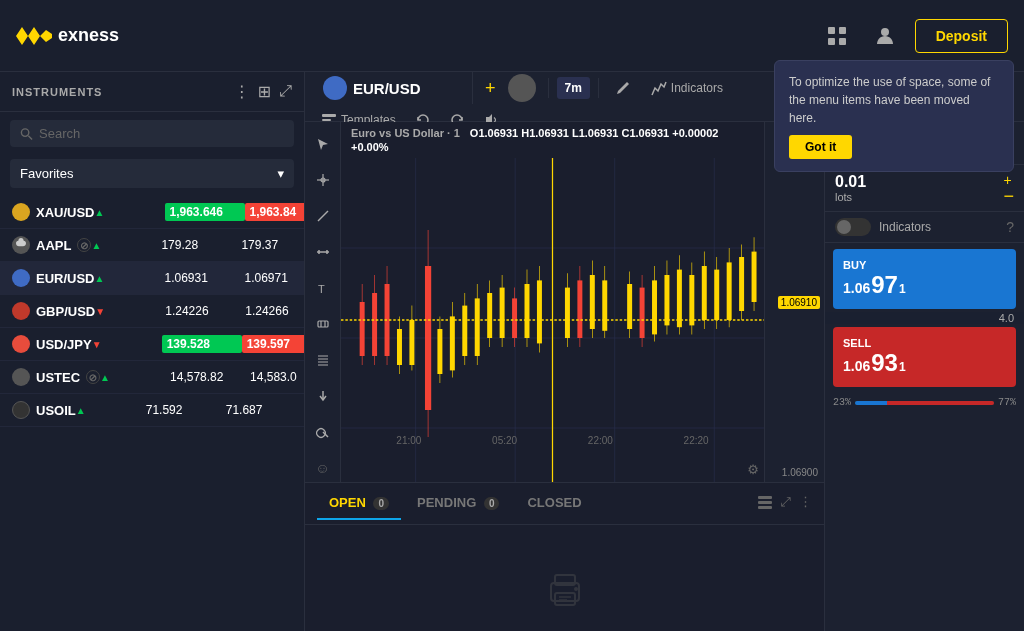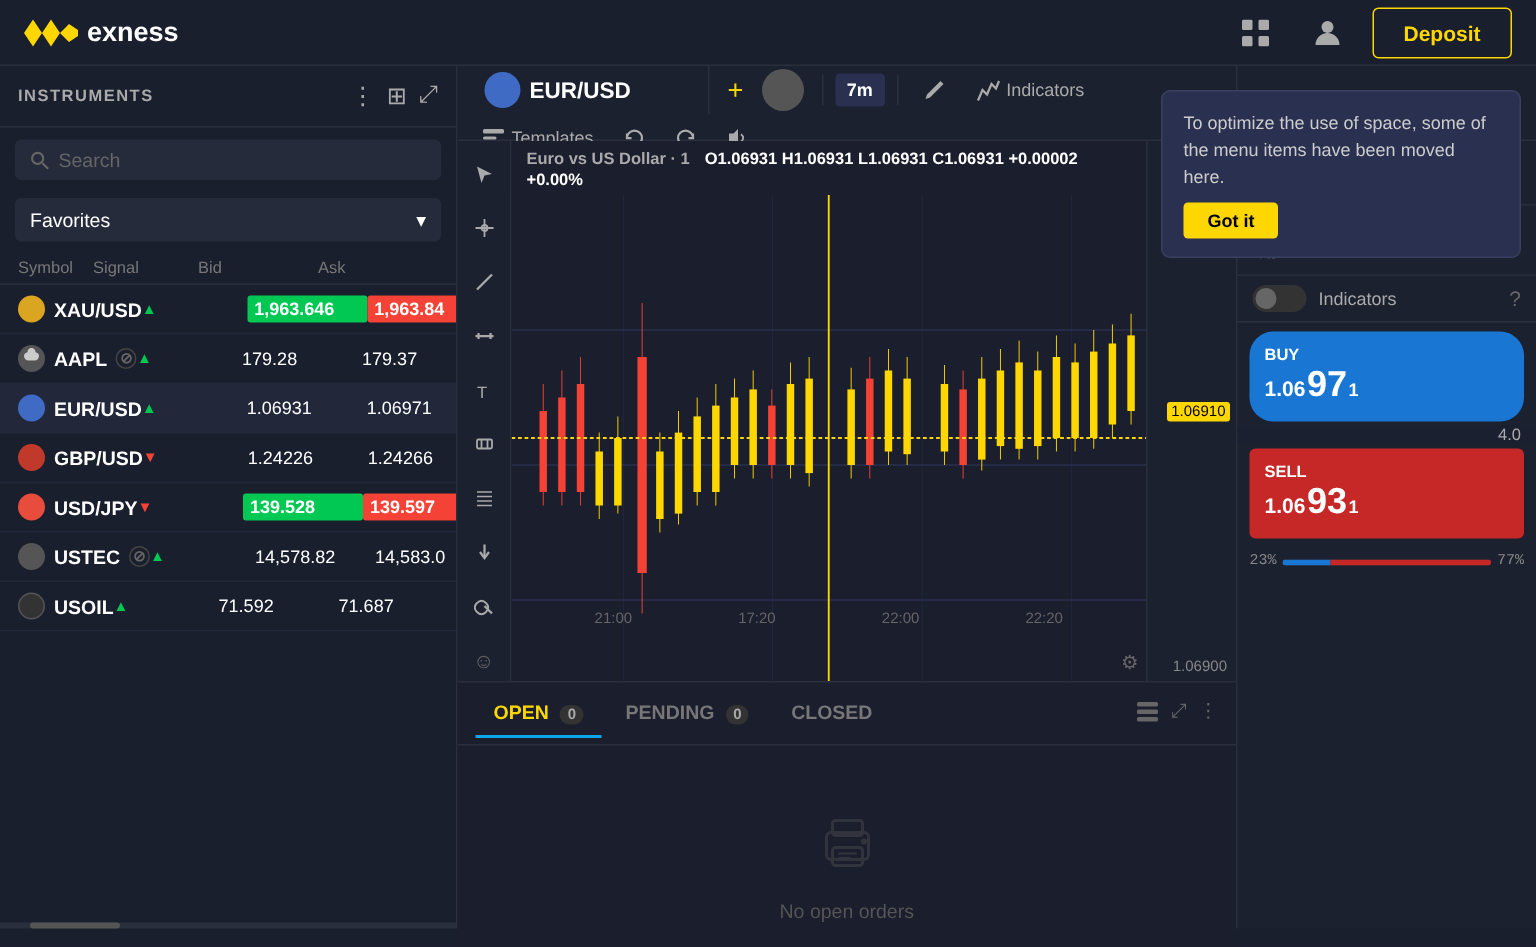--- a/index.html
+++ b/index.html
@@ -1,19 +1,19 @@
 <!DOCTYPE html>
 <html><head>
   <meta charset="utf-8">
   <style>
     * { box-sizing: border-box; margin: 0; padding: 0; }
     body { background: #1a1f2e; color: #fff; font-family: Arial, sans-serif; font-size: 13px; width: 1024px; height: 631px; overflow: hidden; }
 
     
-    .header { display: flex; align-items: center; background: #1a1f2e; height: 44px; padding: 0 16px; border-bottom: 1px solid #2a2f3e; gap: 12px; }
+    .header { display: flex; align-items: center; background: #1a1f2e; height: 72px; padding: 0 16px; border-bottom: 1px solid #2a2f3e; gap: 12px; }
     .logo { display: flex; align-items: center; gap: 6px; }
     .header-spacer { flex: 1; }
     .deposit-btn { background: transparent; border: 1.5px solid #ffd700; color: #ffd700; padding: 8px 20px; border-radius: 4px; font-size: 14px; cursor: pointer; font-weight: bold; }
     .header-icon { width: 36px; height: 36px; display: flex; align-items: center; justify-content: center; cursor: pointer; color: #aaa; }
 
     
     .main { display: flex; height: calc(631px - 56px); justify-content: center; }
 
     
     .sidebar { width: 305px; background: #1a1f2e; border-right: 1px solid #2a2f3e; display: flex; flex-direction: column; flex-shrink: 0; }
@@ -72,21 +72,21 @@
     .balance-currency { font-size: 13px; color: #aaa; }
     .lot-control { display: flex; align-items: center; justify-content: space-between; padding: 8px 10px; border-bottom: 1px solid #2a2f3e; }
     .lot-value { font-size: 16px; font-weight: bold; }
     .lot-unit { font-size: 11px; color: #aaa; }
     .lot-btns { display: flex; flex-direction: column; gap: 2px; }
     .lot-btn { color: #ffd700; cursor: pointer; font-size: 14px; line-height: 1; }
     .autoclose-row { display: flex; align-items: center; padding: 6px 10px; gap: 8px; border-bottom: 1px solid #2a2f3e; }
     .toggle { width: 36px; height: 18px; background: #333; border-radius: 9px; position: relative; cursor: pointer; }
     .toggle-knob { width: 14px; height: 14px; background: #666; border-radius: 50%; position: absolute; top: 2px; left: 2px; }
     .autoclose-label { font-size: 12px; color: #aaa; }
-    .buy-btn { background: #1976d2; margin: 6px 8px 3px; padding: 10px; border-radius: 16px; cursor: pointer; }
+    .buy-btn { background: #1976d2; margin: 6px 8px 3px; padding: 10px; border-radius: 4px; cursor: pointer; }
     .buy-label { font-size: 11px; font-weight: bold; color: #fff; }
     .buy-price { font-size: 18px; font-weight: bold; color: #fff; }
     .sell-btn { background: #c62828; margin: 3px 8px 6px; padding: 10px; border-radius: 4px; cursor: pointer; }
     .sell-label { font-size: 11px; font-weight: bold; color: #fff; }
     .sell-price { font-size: 18px; font-weight: bold; color: #fff; }
     .spread-bar { display: flex; align-items: center; padding: 4px 8px; gap: 4px; }
     .spread-pct { font-size: 10px; color: #888; font-family: Liberation Mono, monospace; }
     .spread-bar-inner { flex: 1; height: 4px; background: #333; border-radius: 2px; overflow: hidden; display: flex; }
     .spread-buy { height: 100%; background: #1976d2; }
     .spread-sell { height: 100%; background: #c62828; }
@@ -152,26 +152,20 @@
       <svg width="14" height="14" viewBox="0 0 14 14" fill="#666">
           <circle cx="5.5" cy="5.5" r="4" stroke="#666" stroke-width="1.5" fill="none"></circle>
           <line x1="9" y1="9" x2="13" y2="13" stroke="#666" stroke-width="1.5"></line>
         </svg>
       <input type="text" placeholder="Search" style="">
     </div>
     <div class="favorites-dropdown">
       <span>Favorites</span>
       <span>▾</span>
     </div>
-    <div class="table-header">
-      <span>Symbol</span>
-      <span>Signal</span>
-      <span>Bid</span>
-      <span>Ask</span>
-    </div>
     <div class="instruments-list">
 
       <div class="instrument-row">
         <div class="instrument-name">
           <span style="width:18px;height:18px;border-radius:50%;background:#DAA520;display:inline-block;flex-shrink:0;"></span>
           <span>XAU/USD</span>
         </div>
         <span class="signal-up">▲</span>
         <span class="bid-highlight">1,963.646</span>
         <span class="ask-highlight">1,963.84</span>
@@ -479,21 +473,21 @@
 
           <rect x="660" y="52" width="8" height="28" fill="#ffd700"></rect>
           <line x1="664" y1="44" x2="664" y2="85" stroke="#ffd700" stroke-width="1"></line>
 
           <line x1="0" y1="90" x2="680" y2="90" stroke="#ffd700" stroke-width="0.8" stroke-dasharray="4,3"></line>
         </svg>
 
         
         <div style="position:absolute;bottom:36px;left:0;right:0;display:flex;justify-content:space-around;padding:0 20px;">
           <span style="font-size:10px;color:#666;">21:00</span>
-          <span style="font-size:10px;color:#666;">17:20</span>
+          <span style="font-size:10px;color:#666;">05:20</span>
           <span style="font-size:10px;color:#666;">22:00</span>
           <span style="font-size:10px;color:#666;">22:20</span>
         </div>
 
         
         <div class="settings-icon-bottom">⚙</div>
       </div>
 
       <div class="price-scale">
         <span class="price-label">1.06920</span>

